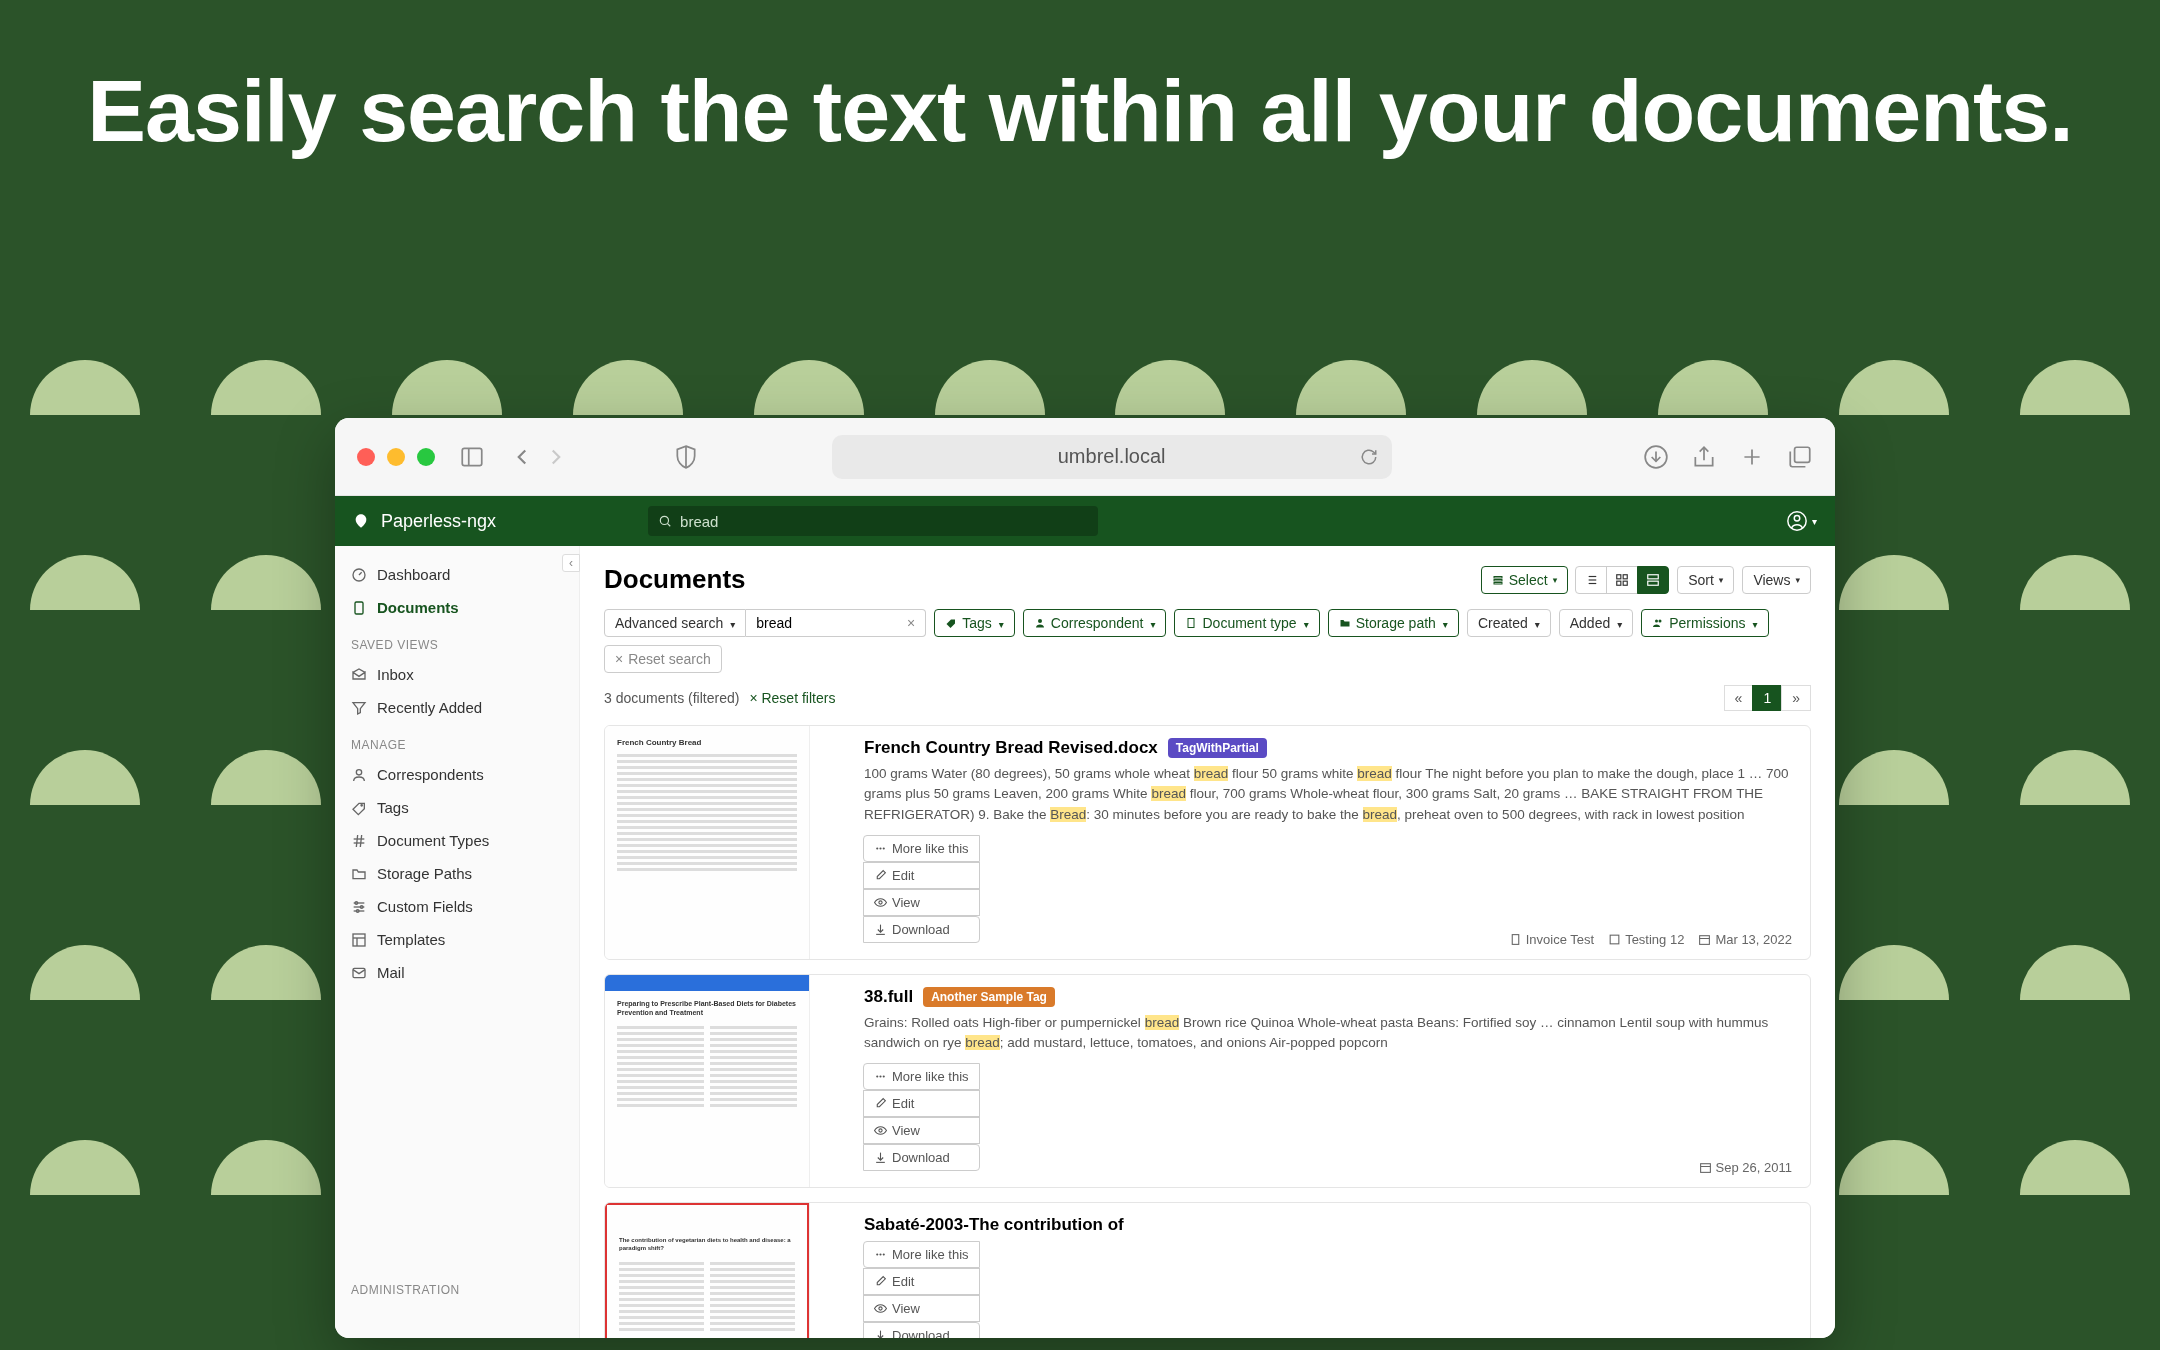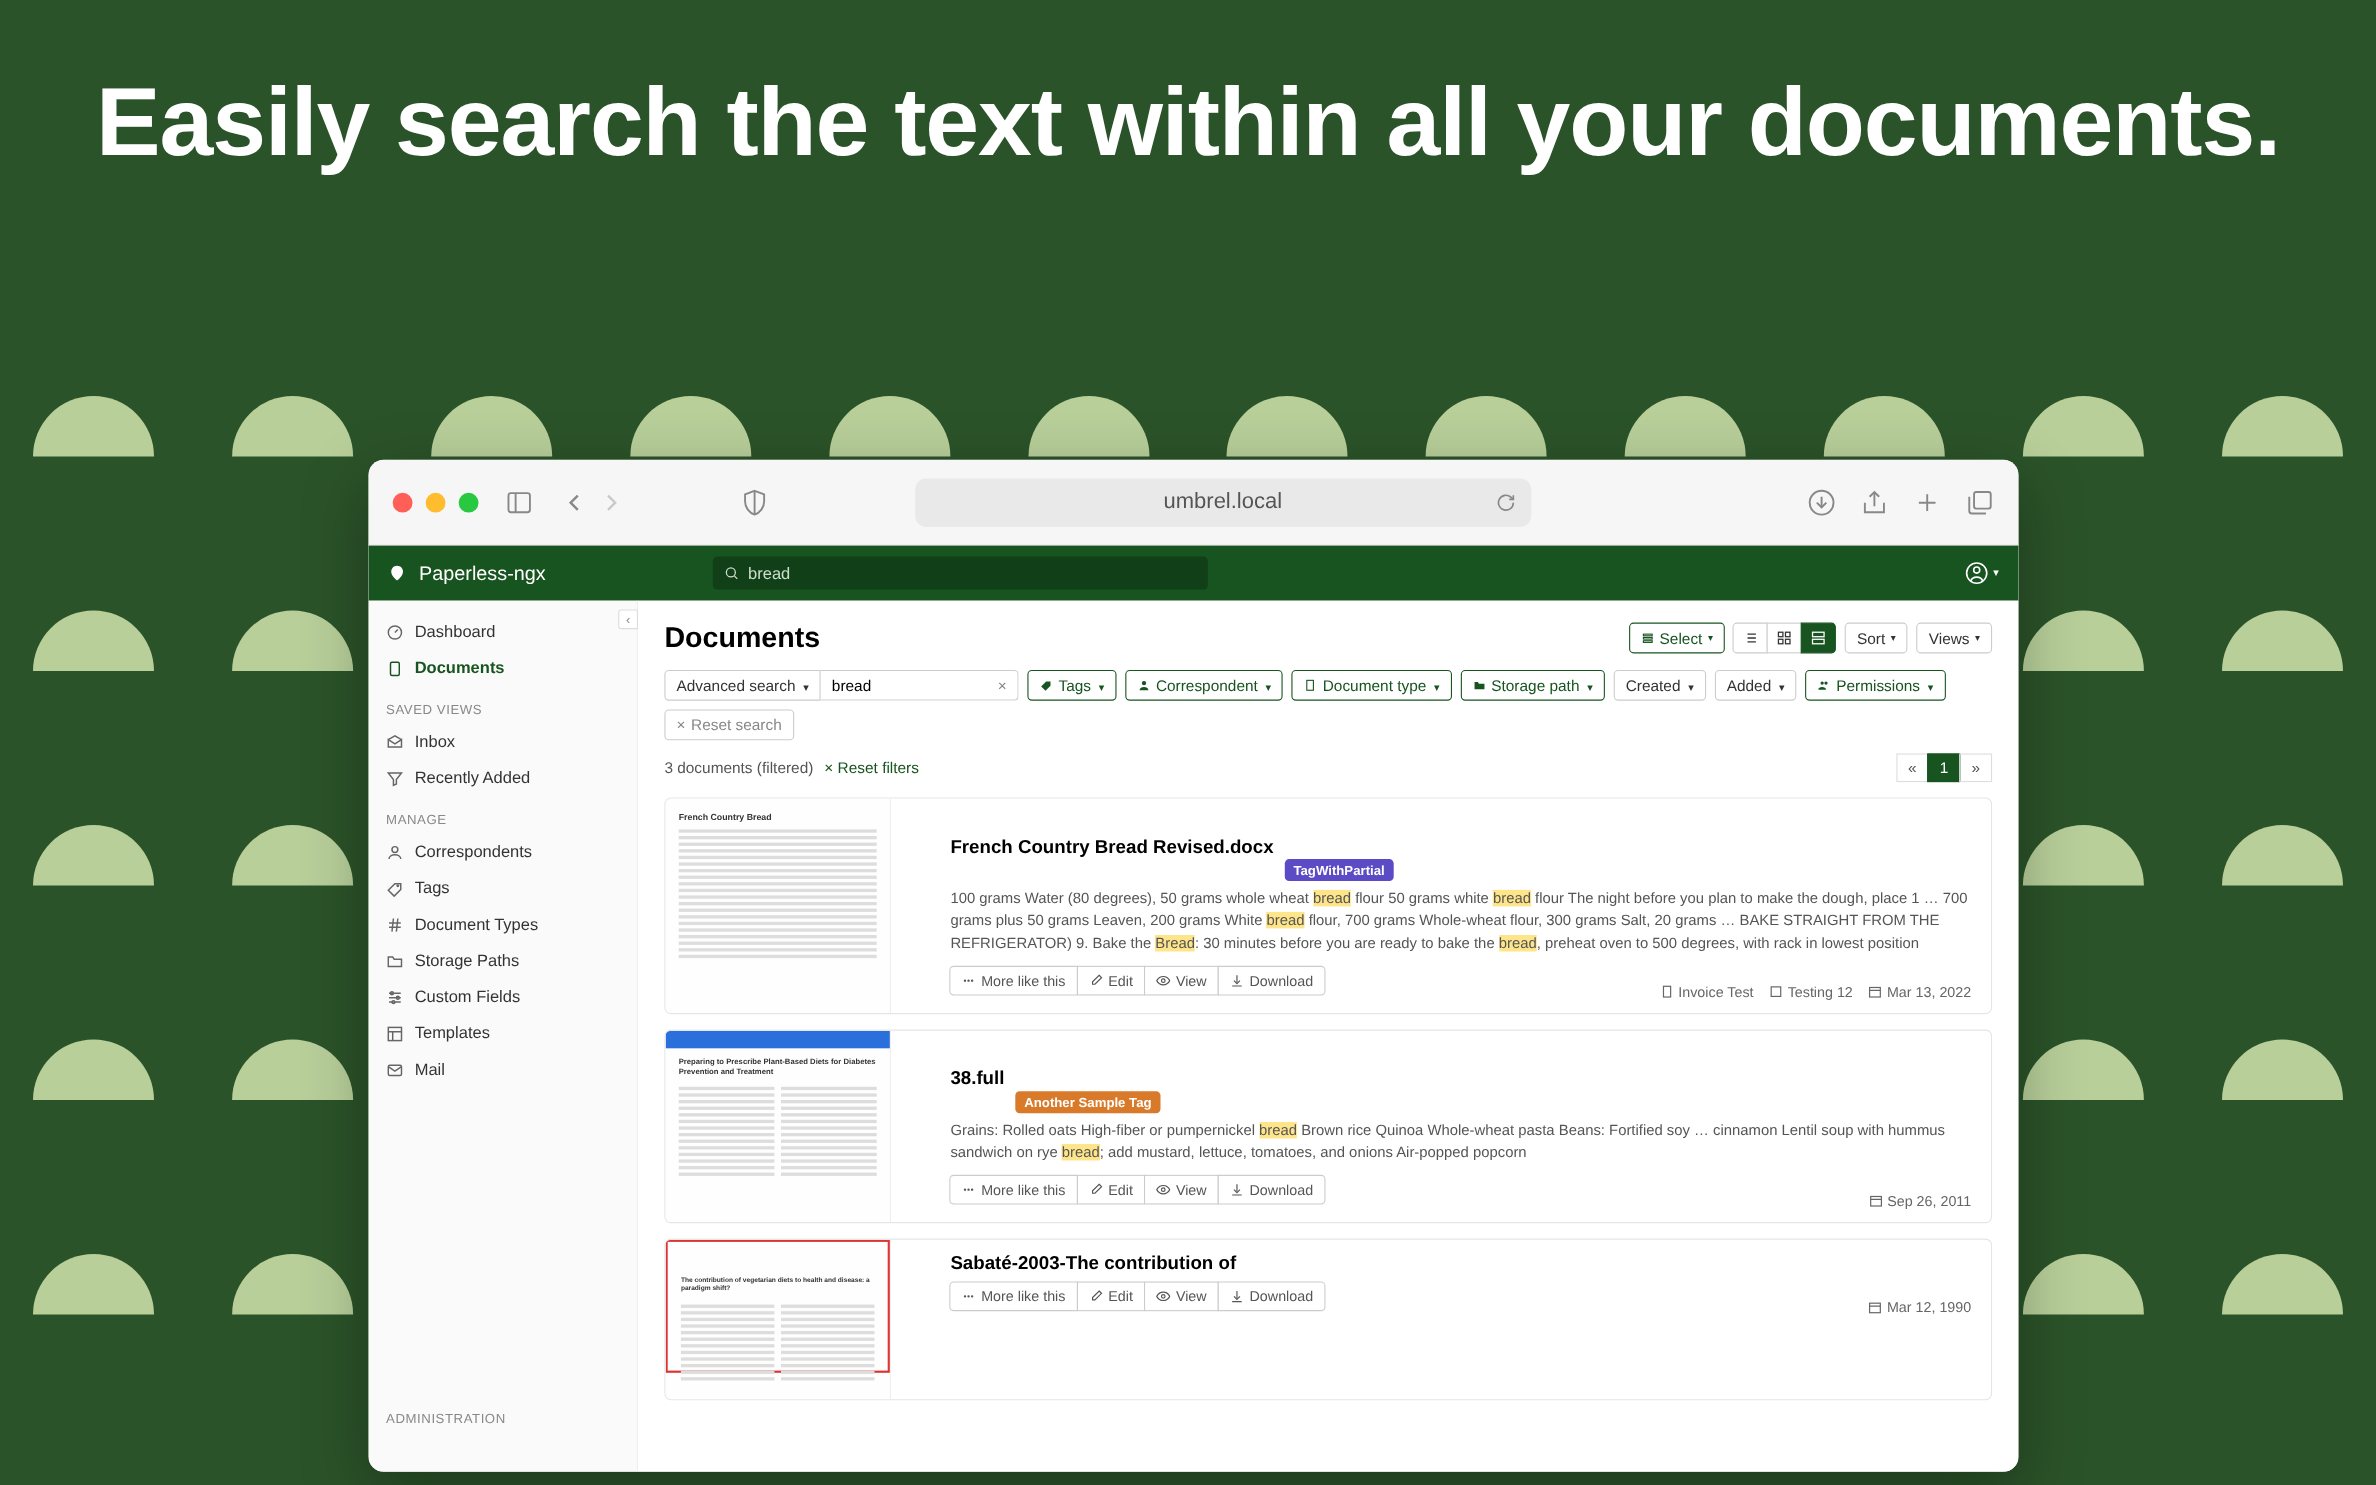--- a/index.html
+++ b/index.html
@@ -166,27 +166,27 @@
 }
 .doc-thumb {
   width: 205px; flex-shrink:0; background:#fefefe; border-right:1px solid #eee;
   padding:12px; font-size:6px; color:#888; line-height:1.3;
   position:relative; overflow:hidden;
 }
 .doc-thumb.paper { font-size:5px; }
 .doc-body { flex:1; padding: 12px 18px; font-size:14px; }
 .doc-title { font-size:17px; font-weight:600; margin-bottom:6px; display:flex; align-items:center; gap:10px; }
 .tag-badge {
-  font-size:12px; padding:3px 8px; border-radius:4px; color:#fff;margin-top:43px;
+  font-size:12px; padding:3px 8px; border-radius:4px; color:#fff;
 }
 .tag-purple { background:#5b4bc4; }
 .tag-orange { background:#d97a2a; }
 .excerpt { color:#555; font-size:13.5px; margin-bottom:10px; line-height:1.5; }
 .hl { background:#ffe58a; }
-.doc-actions { display:flex; gap:0; margin-bottom:4px; }
+.doc-actions { display:flex; gap:0; margin-bottom:4px;flex-direction:column; }
 .doc-actions .btn { border-radius:0; margin-left:-1px; font-size:13px; padding:5px 10px; color:#555; }
 .doc-actions .btn:first-child { border-radius:4px 0 0 4px; }
 .doc-actions .btn:last-child { border-radius:0 4px 4px 0; }
 .doc-meta { display:flex; gap:14px; font-size:13px; color:#666; margin-top:6px; justify-content:flex-end; }
 .doc-meta span { display:inline-flex; align-items:center; gap:4px; }
 .micon { width:13px; height:13px; }
 .thumb-fake-title { font-weight:700; font-size:8px; color:#333; margin-bottom:6px; }
 .thumb-fake-lines { height:3px; background:#ddd; margin:3px 0; }
 .thumb-blue-banner { background:#2a6fdb; height:16px; margin:-12px -12px 8px -12px; }
 .thumb-col2 { display:flex; gap:6px; }

